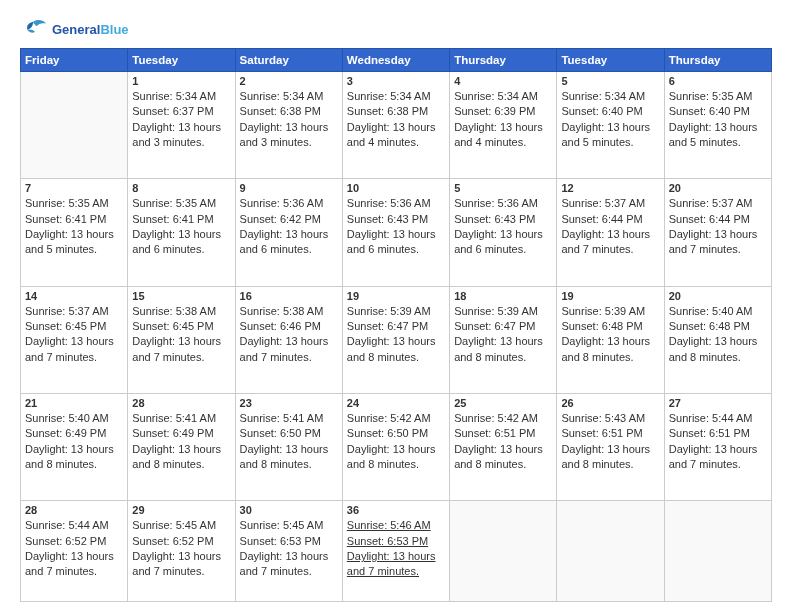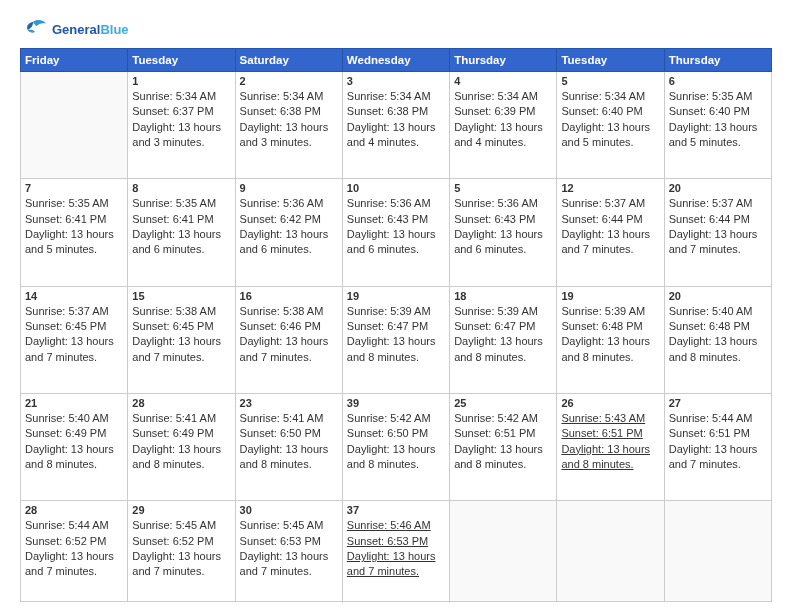--- a/index.html
+++ b/index.html
@@ -283,36 +283,36 @@
 and 8 minutes.</div>
           </td>
           <td>
             <span class="day-num">23</span>
             <div class="day-info" style="white-space: pre-line;">Sunrise: 5:41 AM
 Sunset: 6:50 PM
 Daylight: 13 hours
 and 8 minutes.</div>
           </td>
           <td>
-            <span class="day-num">39</span>
+            <span class="day-num">24</span>
             <div class="day-info" style="white-space: pre-line;">Sunrise: 5:42 AM
 Sunset: 6:50 PM
 Daylight: 13 hours
 and 8 minutes.</div>
           </td>
           <td>
             <span class="day-num">25</span>
             <div class="day-info" style="white-space: pre-line;">Sunrise: 5:42 AM
 Sunset: 6:51 PM
 Daylight: 13 hours
 and 8 minutes.</div>
           </td>
           <td>
             <span class="day-num">26</span>
-            <div class="day-info" style="white-space: pre-line; text-decoration: underline;">Sunrise: 5:43 AM
+            <div class="day-info" style="white-space: pre-line;">Sunrise: 5:43 AM
 Sunset: 6:51 PM
 Daylight: 13 hours
 and 8 minutes.</div>
           </td>
           <td>
             <span class="day-num">27</span>
             <div class="day-info" style="white-space: pre-line;">Sunrise: 5:44 AM
 Sunset: 6:51 PM
 Daylight: 13 hours
 and 7 minutes.</div>
@@ -334,21 +334,21 @@
 and 7 minutes.</div>
           </td>
           <td>
             <span class="day-num">30</span>
             <div class="day-info" style="white-space: pre-line;">Sunrise: 5:45 AM
 Sunset: 6:53 PM
 Daylight: 13 hours
 and 7 minutes.</div>
           </td>
           <td>
-            <span class="day-num">37</span>
+            <span class="day-num">36</span>
             <div class="day-info" style="white-space: pre-line; text-decoration: underline;">Sunrise: 5:46 AM
 Sunset: 6:53 PM
 Daylight: 13 hours
 and 7 minutes.</div>
           </td>
           <td class="empty-cell"></td>
           <td class="empty-cell"></td>
           <td class="empty-cell"></td>
         </tr>
       </tbody>

